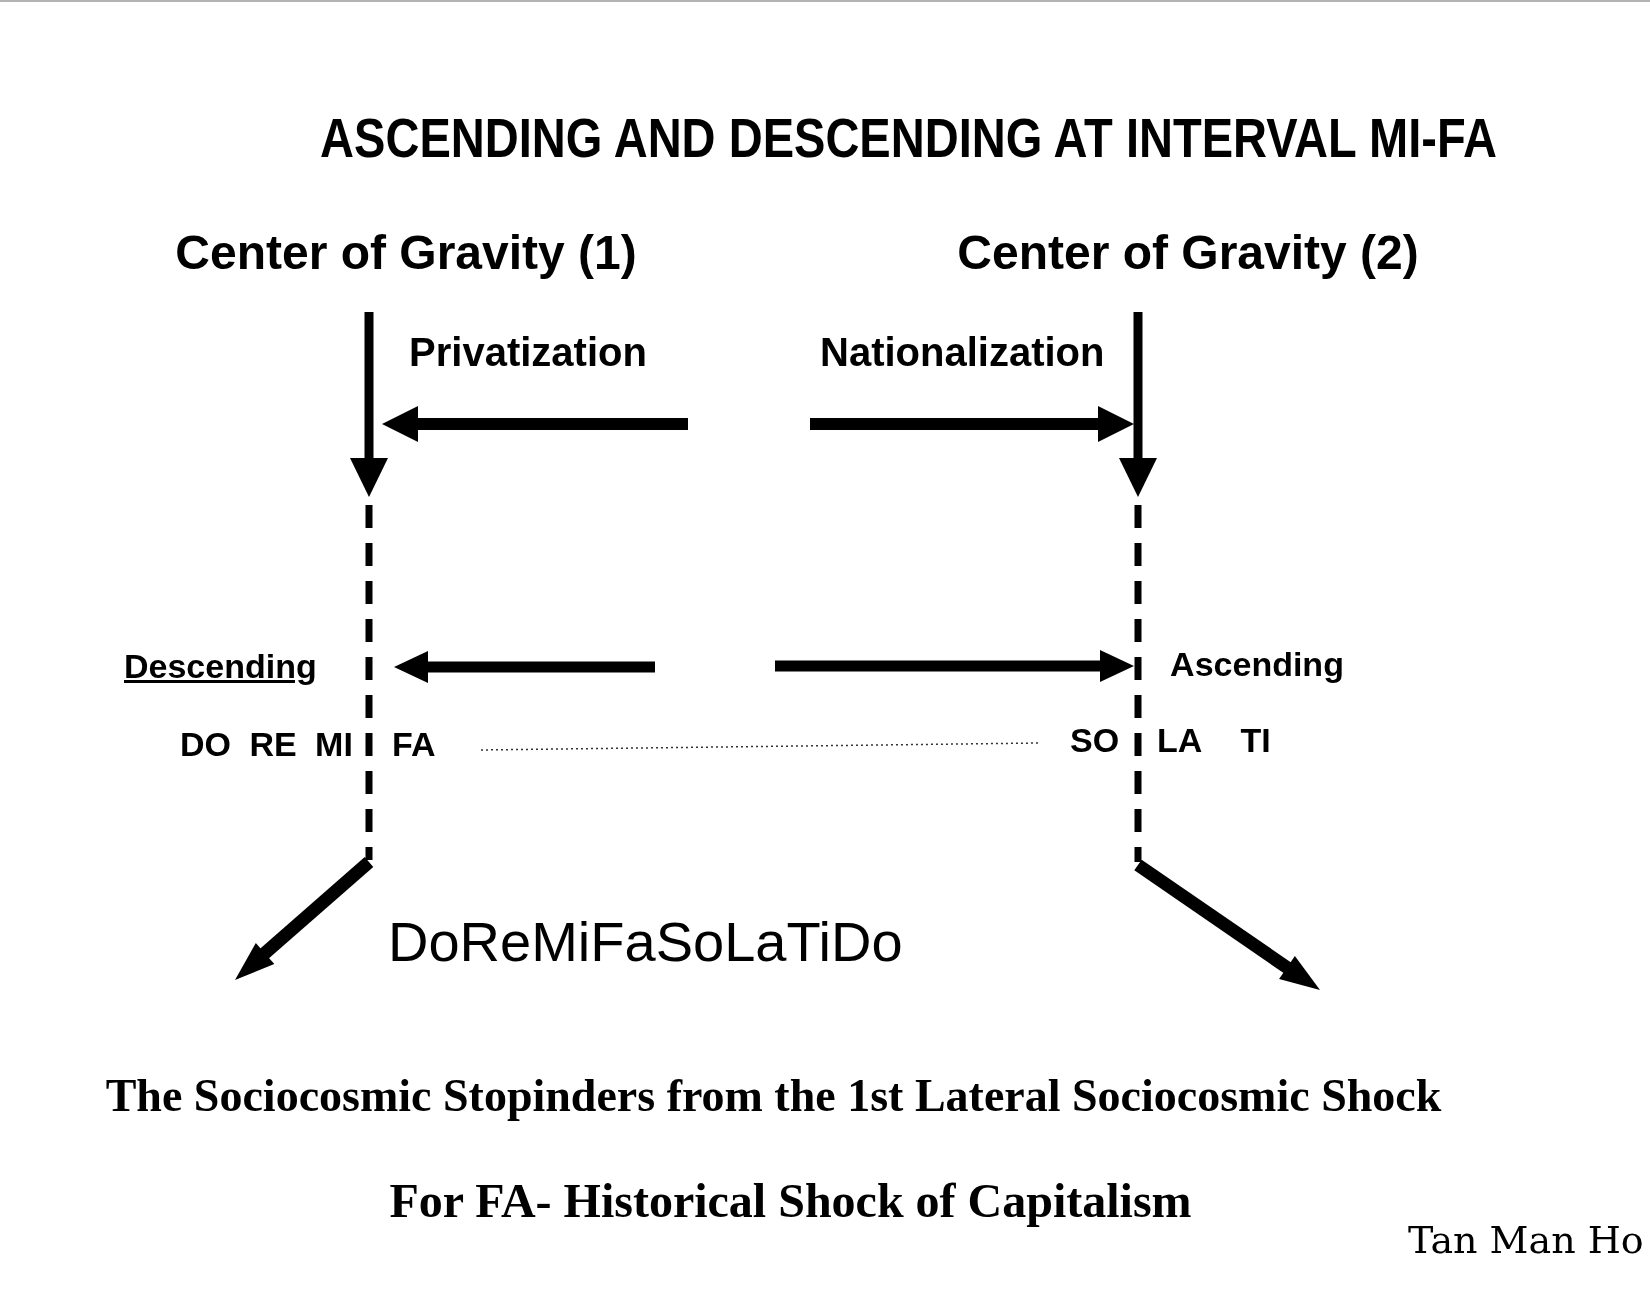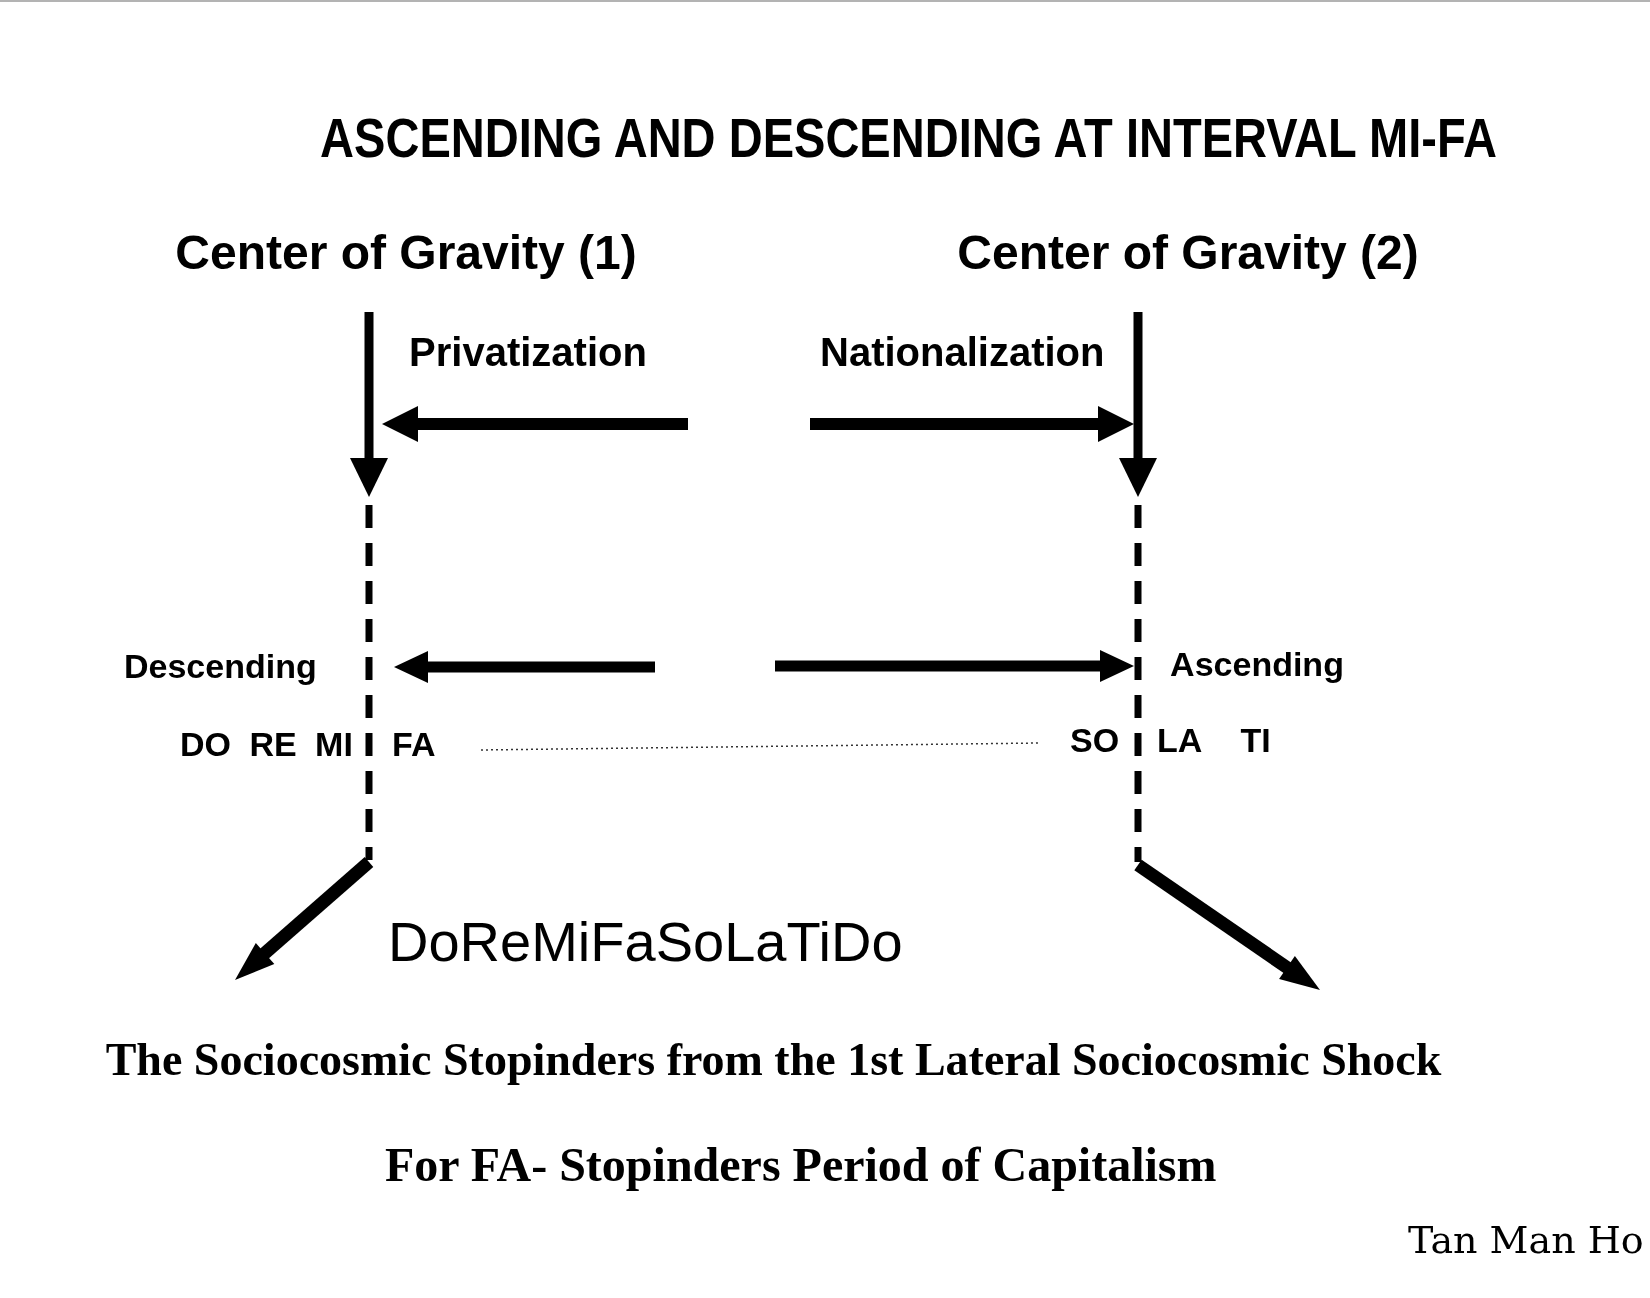--- a/index.html
+++ b/index.html
@@ -2,37 +2,37 @@
 <html><head>
 <meta charset="utf-8">
 <style>
   html,body{margin:0;padding:0;}
   body{
     width:1650px;height:1298px;position:relative;background:#ffffff;
     font-family:"Liberation Sans",sans-serif;color:#000;overflow:hidden;
   }
   .abs{position:absolute;}
   .sans-bold{font-family:"Liberation Sans",sans-serif;font-weight:bold;}
-  .serif-bold{font-family:"Liberation Serif",serif;font-weight:bold;}
+  .serif-bold{font-family:"Liberation Serif",serif;font-weight:bold;margin-top:36px;}
   .center{text-align:center;}
 
   #top-border{left:0;top:0;width:1650px;height:2px;background:#b3b3b3;}
 
   #title{left:208px;top:108px;width:1187px;font-size:56px;line-height:60px;white-space:nowrap;}
   #title .squeeze{display:inline-block;transform:scaleX(0.84);transform-origin:center center;}
 
   #cog1{left:172px;top:226px;width:468px;font-size:48px;line-height:54px;white-space:nowrap;}
   #cog2{left:950px;top:226px;width:476px;font-size:48px;line-height:54px;white-space:nowrap;}
 
   #privatization{left:408px;top:330px;width:240px;font-size:40px;line-height:44px;white-space:nowrap;text-align:center;}
   #nationalization{left:820px;top:330px;width:280px;font-size:40px;line-height:44px;white-space:nowrap;}
 
   #balance-caption{left:414px;top:526px;font-size:29px;line-height:38px;white-space:nowrap;}
 
-  #descending{left:124px;top:646px;width:192px;font-size:34px;line-height:40px;}
+  #descending{left:124px;top:646px;width:192px;font-size:34px;line-height:40px;text-decoration:underline;}
   #ascending{left:1170px;top:644px;width:174px;font-size:34px;line-height:40px;}
 
   #upper-left-notes{left:180px;top:724px;font-size:34px;line-height:40px;word-spacing:9px;white-space:nowrap;}
   #upper-fa{left:392px;top:724px;font-size:34px;line-height:40px;}
   #upper-so{left:1070px;top:720px;font-size:34px;line-height:40px;}
   #upper-right-notes{left:1157px;top:720px;font-size:34px;line-height:40px;word-spacing:30px;white-space:nowrap;}
 
   #lower-scale{left:388px;top:911px;width:744px;display:flex;
     font-size:56px;line-height:62px;font-weight:normal;}
 
@@ -122,15 +122,15 @@
   <span>Re</span>
   <span>Mi</span>
   <span>Fa</span>
   <span>So</span>
   <span>La</span>
   <span>Ti</span>
   <span>Do</span>
 </div>
 
 <div class="abs serif-bold center" id="caption-1">The Sociocosmic Stopinders from the 1st Lateral Sociocosmic Shock</div>
-<div class="abs serif-bold center" id="caption-2">For FA- Stopinders Period of Capitalism</div>
+<div class="abs serif-bold center" id="caption-2">For FA- Historical Shock of Capitalism</div>
 
 <div class="abs" id="signature">Tan Man Ho</div>
 
 </body></html>

